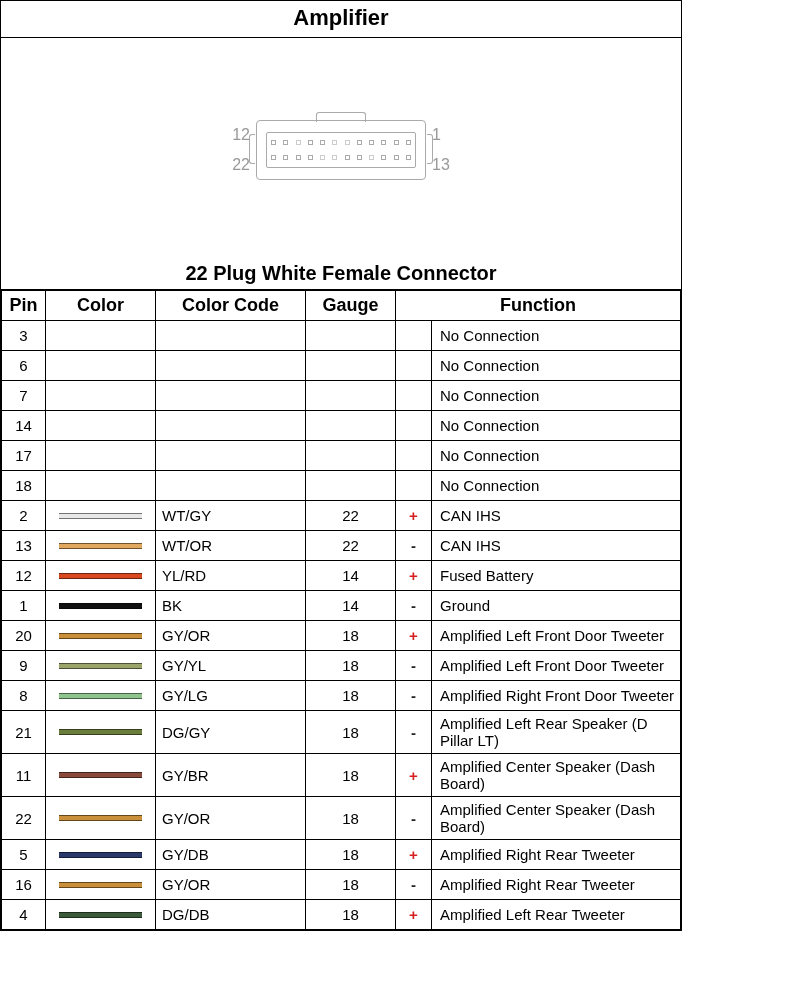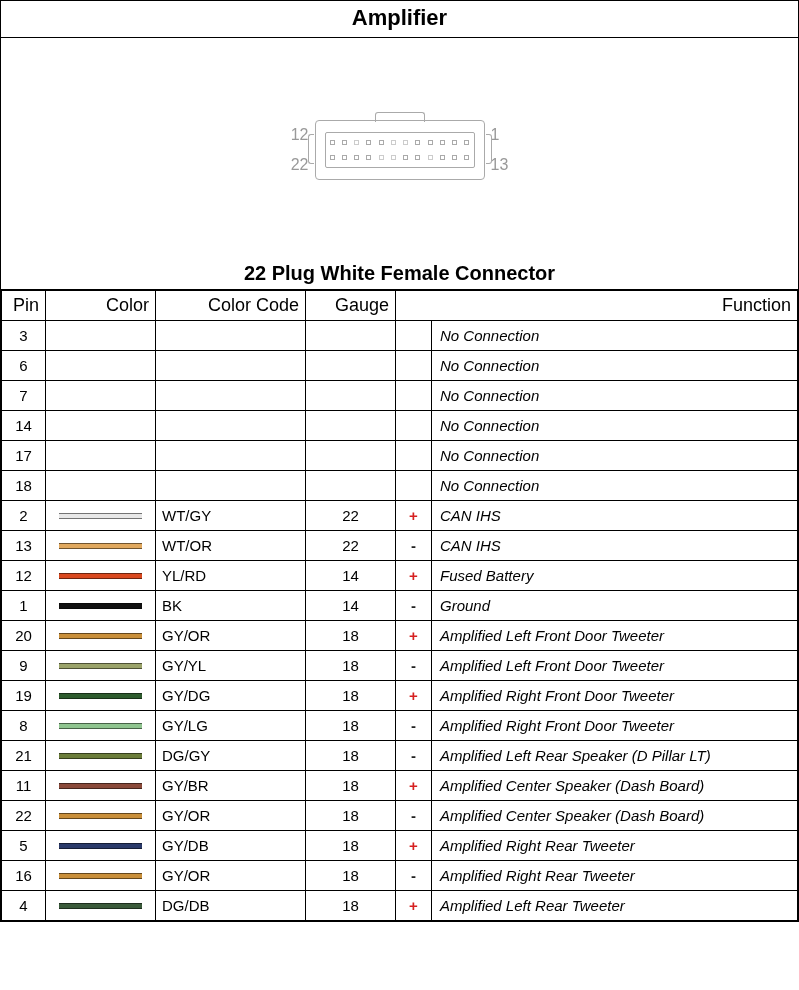--- a/index.html
+++ b/index.html
@@ -5,21 +5,21 @@
   * { box-sizing: border-box; }
   body {
     margin: 0;
     padding: 0;
     font-family: Arial, Helvetica, sans-serif;
     background: #fff;
     width: 799px;
   }
   .outer {
     border: 1px solid #000;
-    width: 799px;
+    width: 682px;
   }
   .title-row {
     border-bottom: 1px solid #000;
     text-align: center;
     font-weight: bold;
     font-size: 22px;
     padding: 4px 0 6px 0;
   }
   .diagram-area {
     height: 224px;
@@ -39,30 +39,30 @@
     width: 100%;
     border-collapse: collapse;
   }
   th, td {
     border: 1px solid #000;
     font-size: 15px;
     padding: 4px 6px;
     height: 30px;
   }
   th {
-    font-weight: normal;
-    text-align: right;
+    font-weight: bold;
+    text-align: center;
     font-size: 18px;
   }
   td.pin { text-align: center; width: 44px; }
   td.color-swatch { width: 110px; text-align:center; padding:0 8px; }
   td.colorcode { text-align: left; width: 150px; }
   td.gauge { text-align: center; width: 90px; }
   td.polarity { text-align: center; width: 36px; font-weight: bold; }
-  td.func { text-align: left; padding-left: 8px; font-size:15px;font-style:italic; }
+  td.func { text-align: left; padding-left: 8px; font-size:15px; }
   .pol-plus { color: #d62020; }
   .pol-minus { color: #222; }
 
   .wire {
     width: 90%;
     height: 6px;
     border-top: 1px solid rgba(0,0,0,0.5);
     border-bottom: 1px solid rgba(0,0,0,0.5);
     margin: 0 auto;
   }
@@ -299,30 +299,20 @@
           <td class="pin">9</td>
           <td class="color-swatch">
             <div class="wire" style="background: rgb(154, 163, 106);"></div>
           </td>
           <td class="colorcode">GY/YL</td>
           <td class="gauge">18</td>
           <td class="polarity pol-minus">-</td>
           <td class="func">Amplified Left Front Door Tweeter</td>
         </tr>
         <tr>
-          <td class="pin">19</td>
-          <td class="color-swatch">
-            <div class="wire" style="background: rgb(46, 92, 46);"></div>
-          </td>
-          <td class="colorcode">GY/DG</td>
-          <td class="gauge">18</td>
-          <td class="polarity pol-plus">+</td>
-          <td class="func">Amplified Right Front Door Tweeter</td>
-        </tr>
-        <tr>
           <td class="pin">8</td>
           <td class="color-swatch">
             <div class="wire" style="background: rgb(143, 196, 143);"></div>
           </td>
           <td class="colorcode">GY/LG</td>
           <td class="gauge">18</td>
           <td class="polarity pol-minus">-</td>
           <td class="func">Amplified Right Front Door Tweeter</td>
         </tr>
         <tr>

